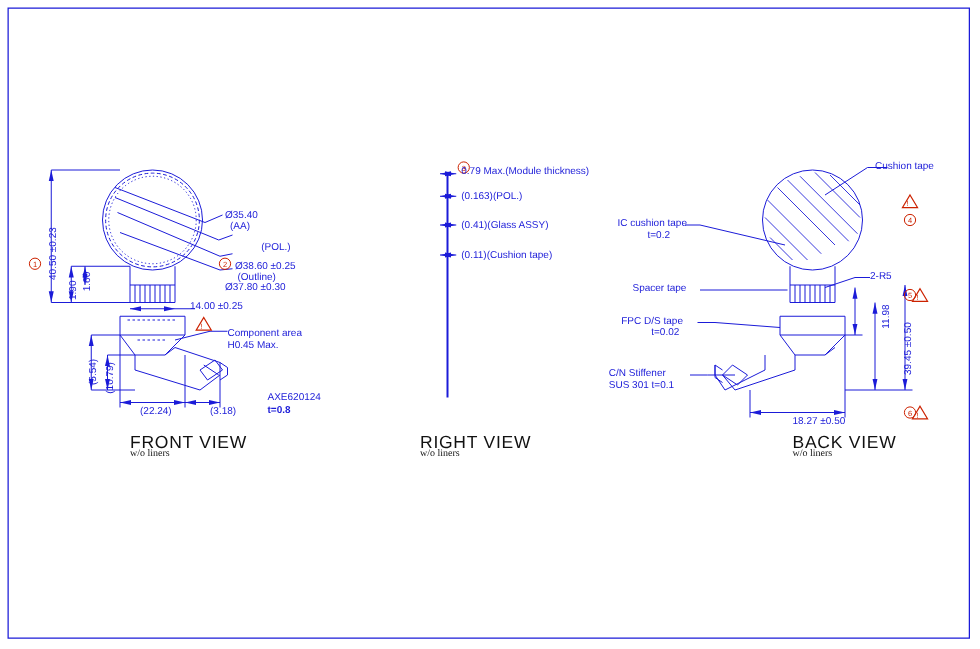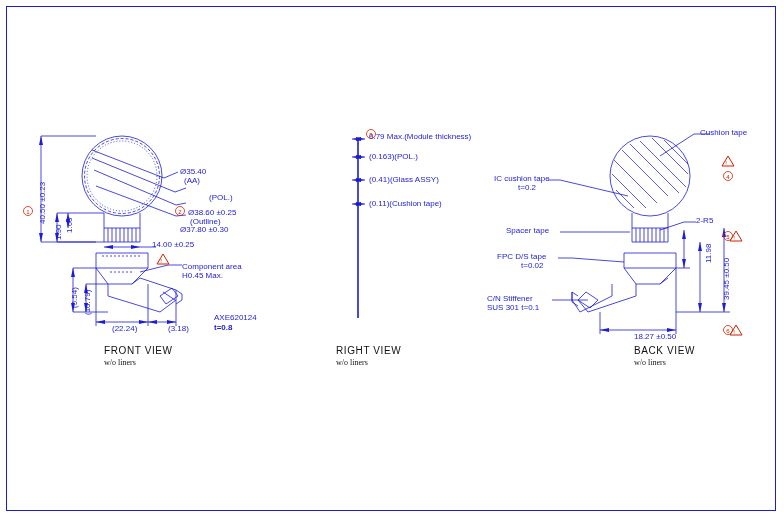--- a/index.html
+++ b/index.html
@@ -35,21 +35,21 @@
   .lbl {
     position: absolute;
     font-family: "Liberation Sans", sans-serif;
     font-size: 8px;
     color: #1b1bd8;
     white-space: pre;
     line-height: 1.25;
     letter-spacing: 0px;
   }
   .lbl.view {
-    font-size: 10px;
+    font-size: 14px;
     color: #111111;
     letter-spacing: 0.6px;
   }
   .lbl.sub {
     font-size: 8px;
     color: #111111;
     font-family: Liberation Serif, serif;
   }
   .rot90 {
     transform-origin: 0 0;

